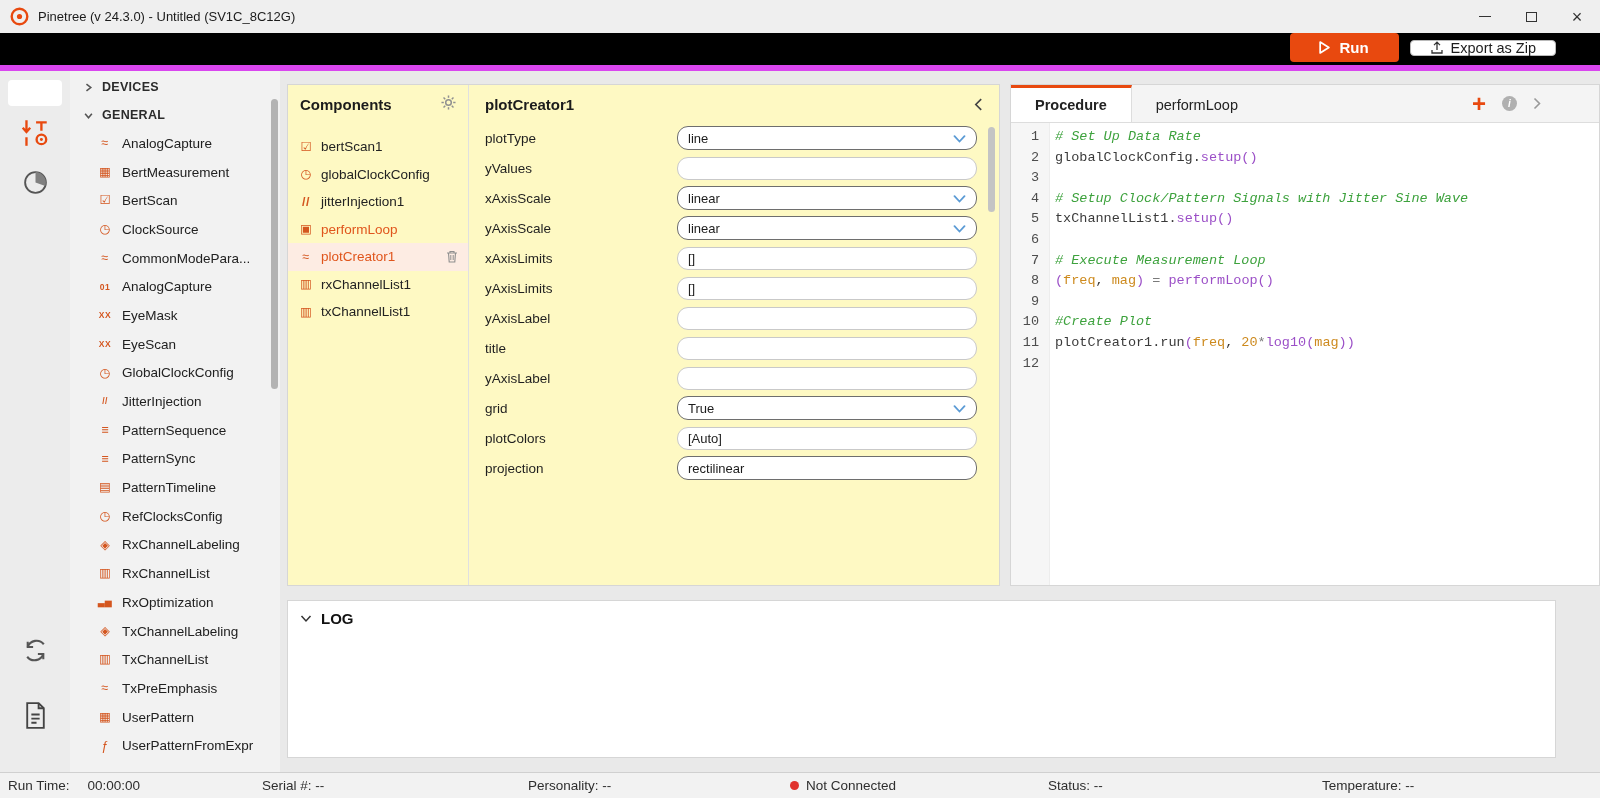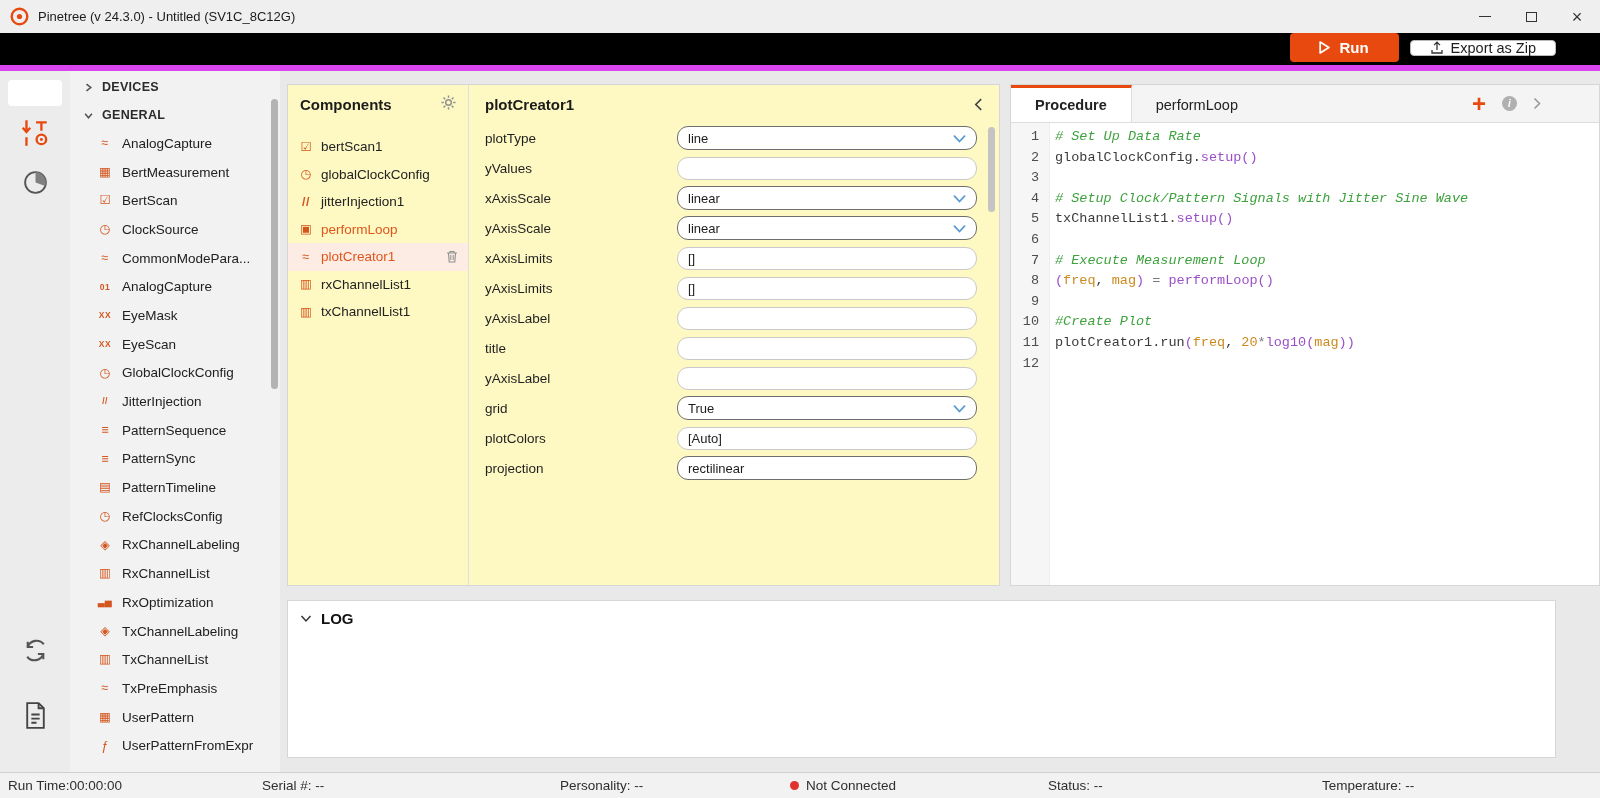--- a/index.html
+++ b/index.html
@@ -107,23 +107,23 @@
   .log-panel { margin-top:14px; width:1269px; height:158px; background:#fff; border:1px solid #d6d6d6; padding:8px 12px; }
   .log-header { display:flex; align-items:center; gap:9px; }
   .log-title { font-size:15px; font-weight:bold; color:#111; }
   .log-lines { margin-top:7px; }
   .log-line { font-family:"Liberation Mono", monospace; font-size:13.5px; line-height:20px; color:#111; white-space:pre; }
 
   
   .statusbar { height:26px; background:#f2f2f2; border-top:1px solid #d0d0d0; position:relative; font-size:13.5px; color:#2e2e2e; }
   .sb { position:absolute; top:0; line-height:25px; white-space:nowrap; }
   .sb.run  { left:8px; }
-  .sb-val  { }
+  .sb-val  { margin-left:18px; }
   .sb.serial { left:262px; }
-  .sb.pers   { left:560px; }
+  .sb.pers   { left:528px; }
   .sb.conn   { left:790px; display:flex; align-items:center; gap:7px; height:25px; }
   .dot { width:9px; height:9px; border-radius:50%; background:#e0332e; display:inline-block; }
   .sb.stat { left:1048px; }
   .sb.temp { left:1322px; }
 </style>
 </head>
 <body>
 
 <div class="titlebar">
   <span class="app-logo">

